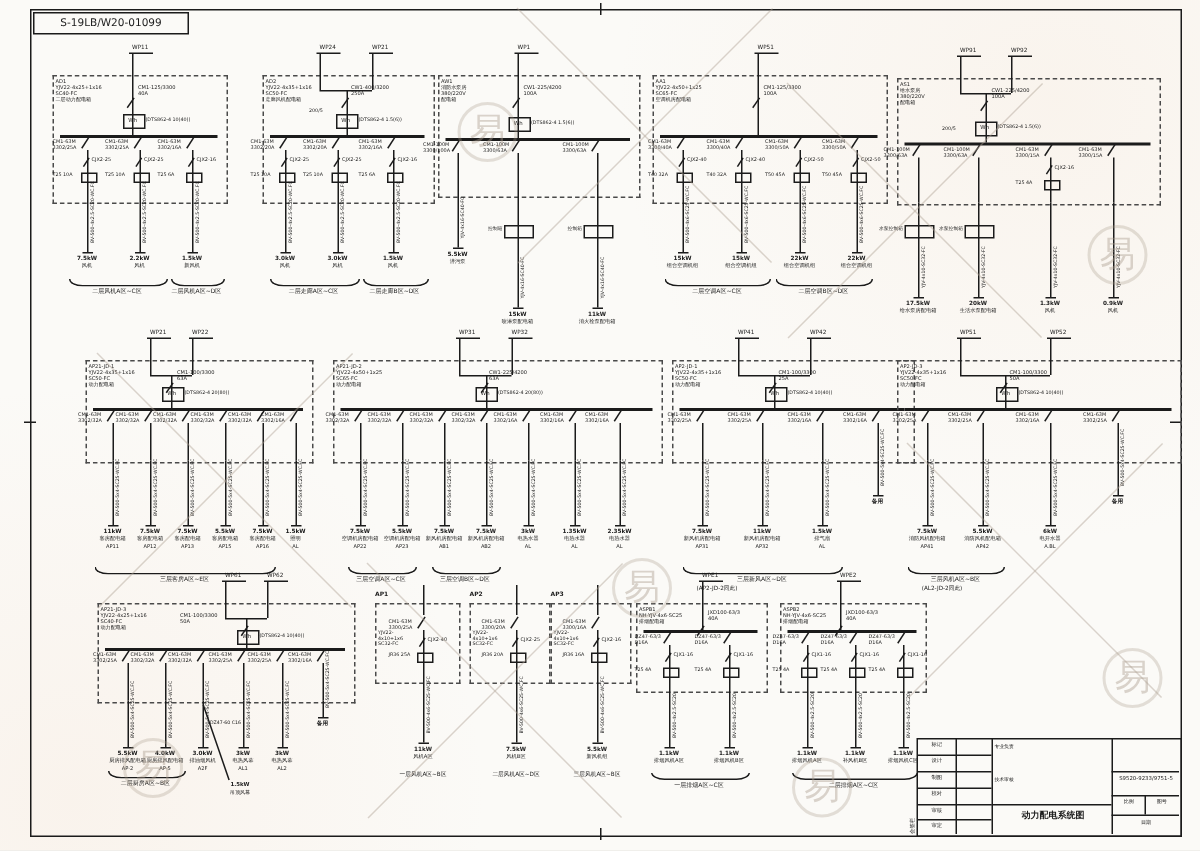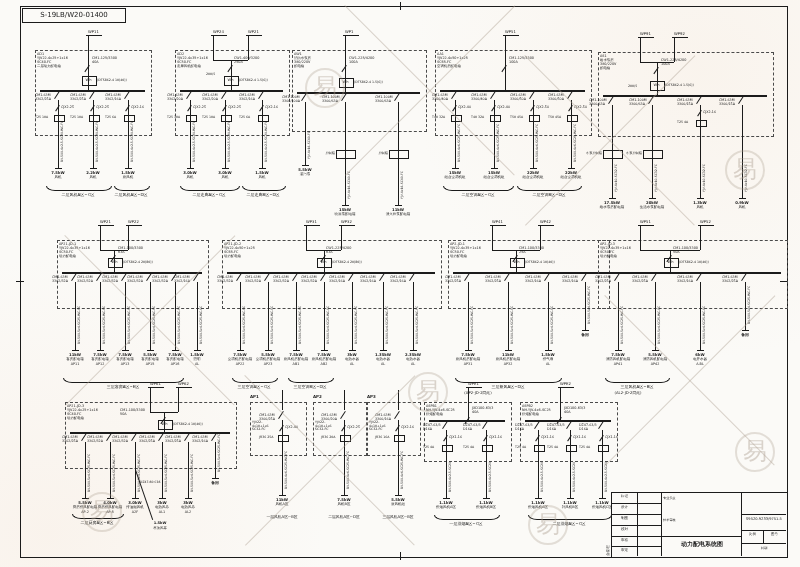--- a/index.html
+++ b/index.html
@@ -20,21 +20,21 @@
   #refbox{position:absolute;left:22px;top:8px;width:102px;height:13px;border:1px solid #1b1b1b}
   #refbox span{display:block;font-size:7px;line-height:13px;text-align:center;color:#1b1b1b}
 </style>
 </head>
 <body>
 
 <div id="sheet">
   <div class="tint"></div>
   <div class="rc" style="left:20px;top:6px;width:766px;height:550px;border-width:1.5px"></div>
   <div id="refbox">
-    <span>S-19LB/W20-01400</span>
+    <span>S-19LB/W20-01099</span>
   </div>
 
   <div class="ln" style="left:400px;top:2px;width:1px;height:8px"></div>
   <div class="ln" style="left:400px;top:552px;width:1px;height:8px"></div>
   <div class="ln" style="left:16px;top:281px;width:8px;height:1px"></div>
   <div class="ln" style="left:780px;top:281px;width:8px;height:1px"></div>
 <div class="box" style="left: 35px; top: 50px; width: 115px; height: 84px;"></div>
     <div class="t" style="left: 37px; top: 52px; font-size: 6.8px; transform: scale(0.5); width: 88px; text-align: left;">AD1
 YJV22-4x25+1x16
 SC40-FC

